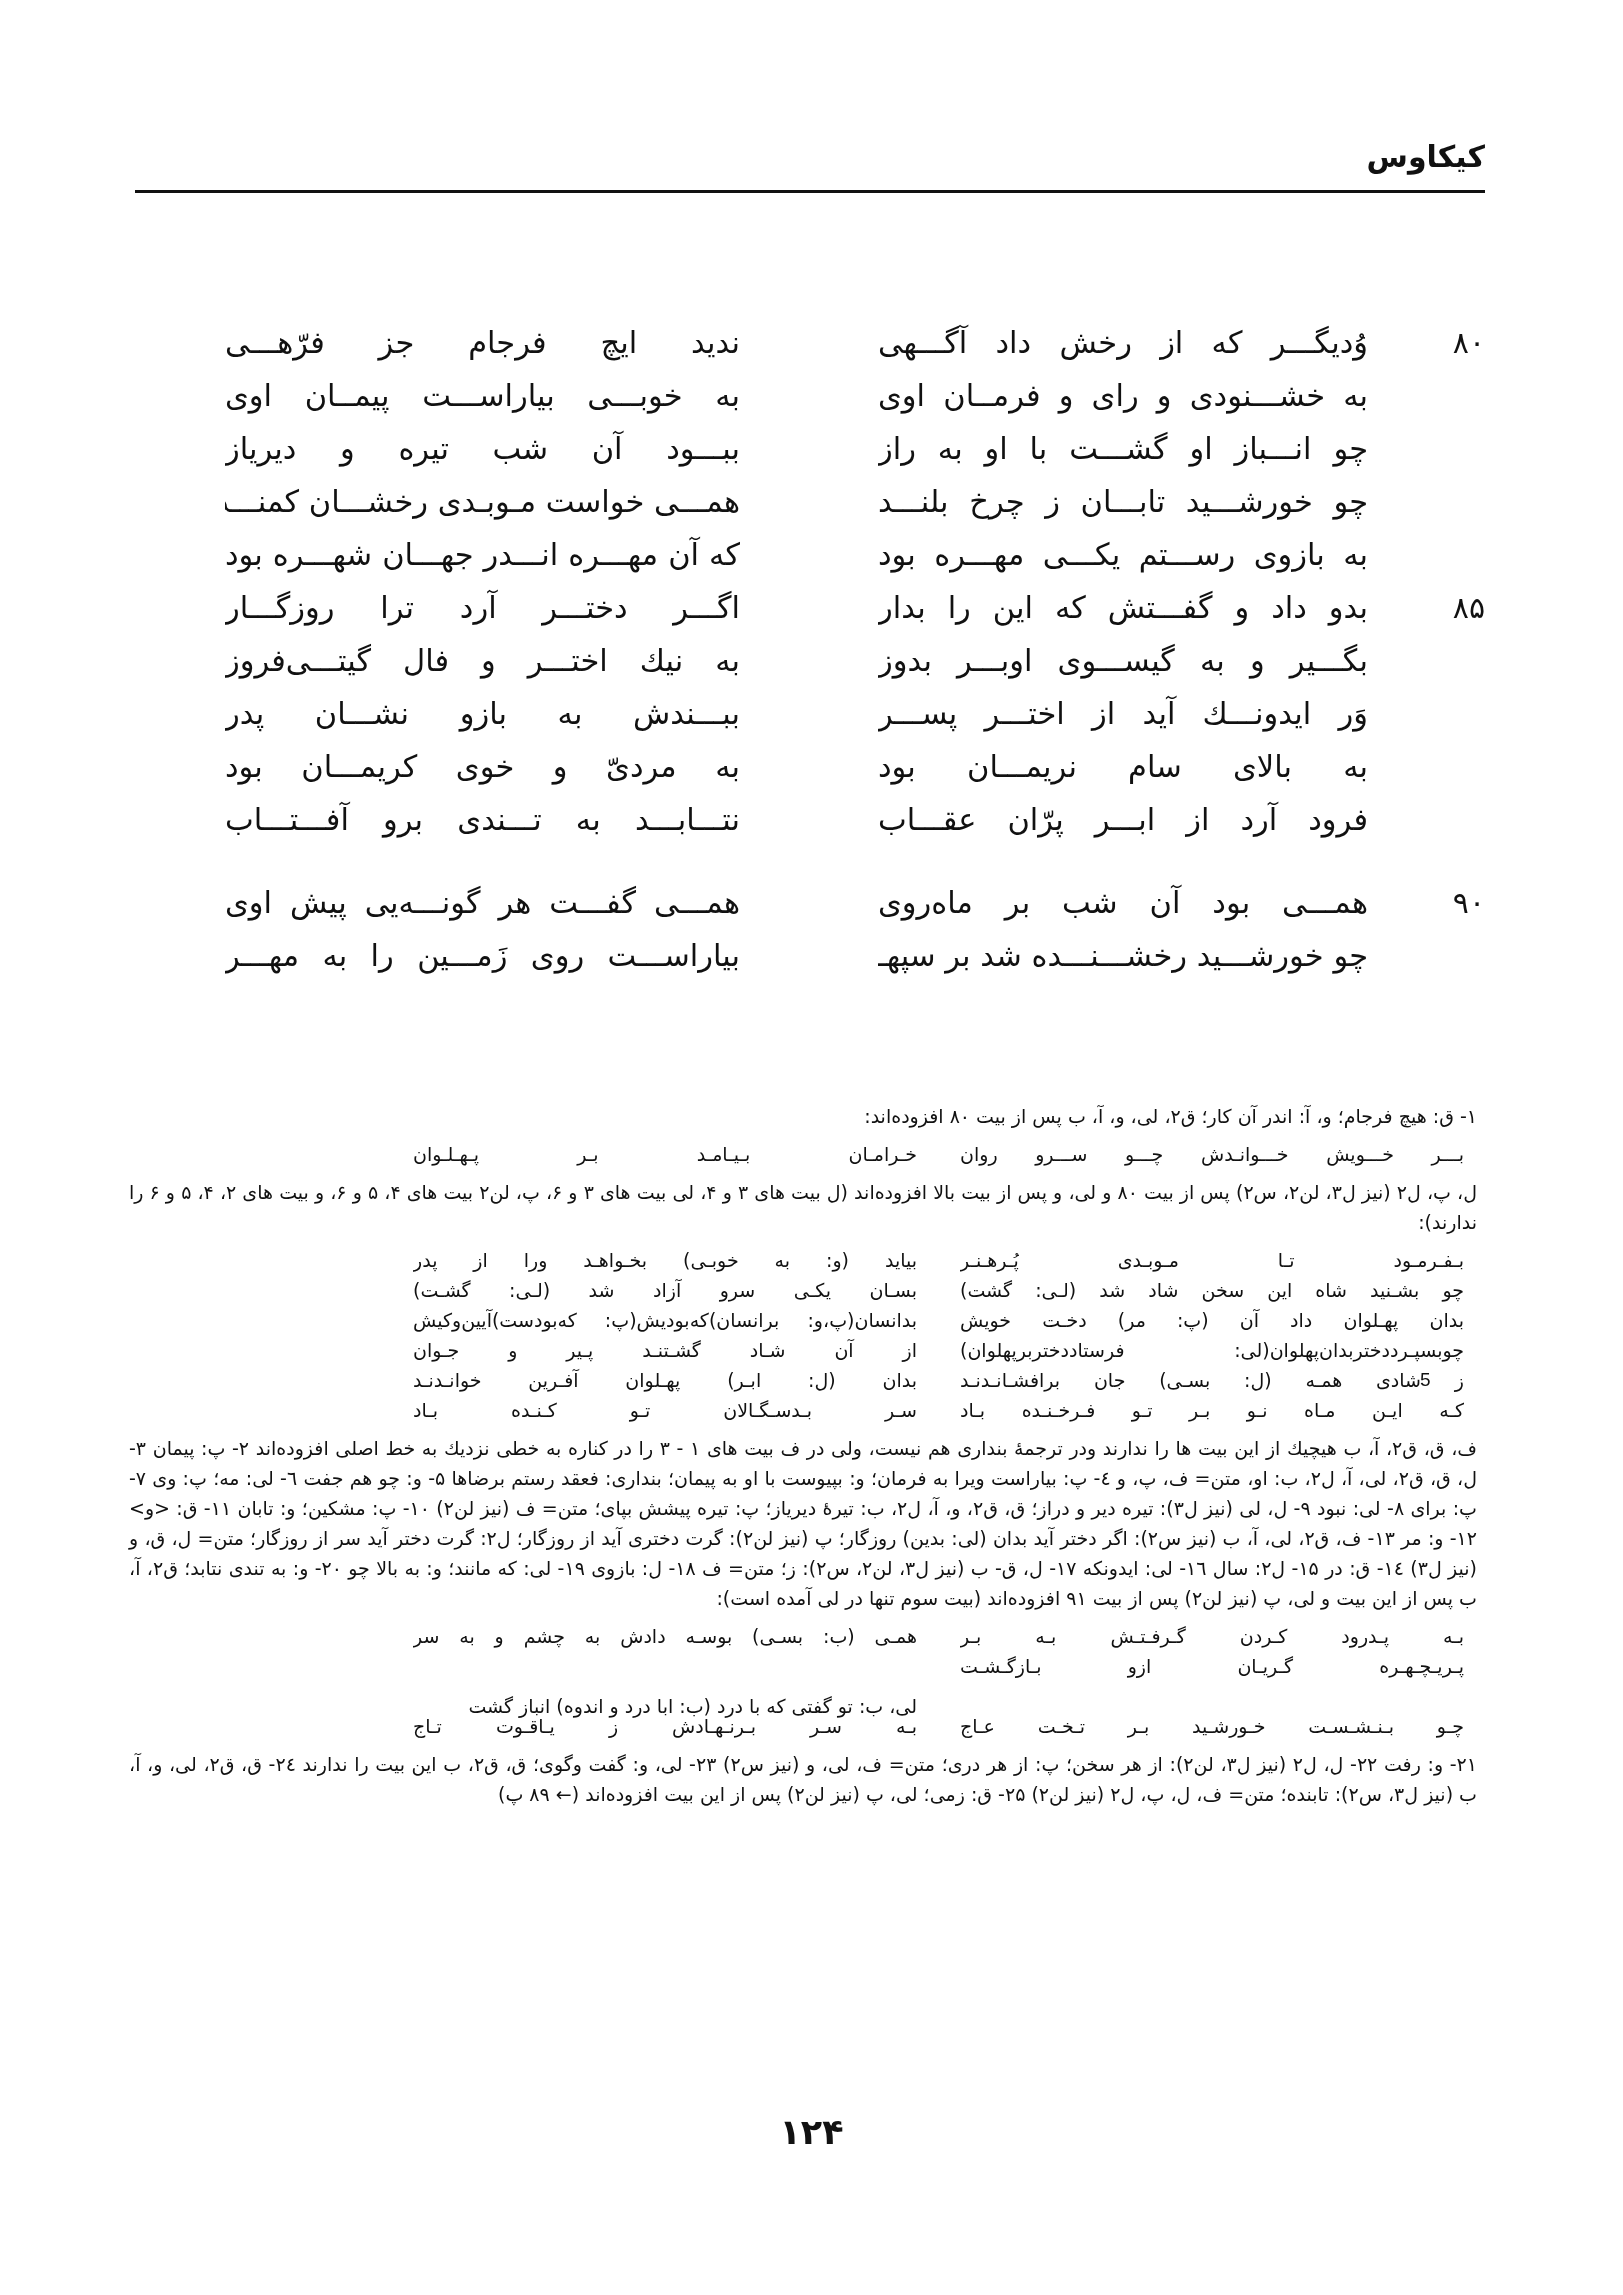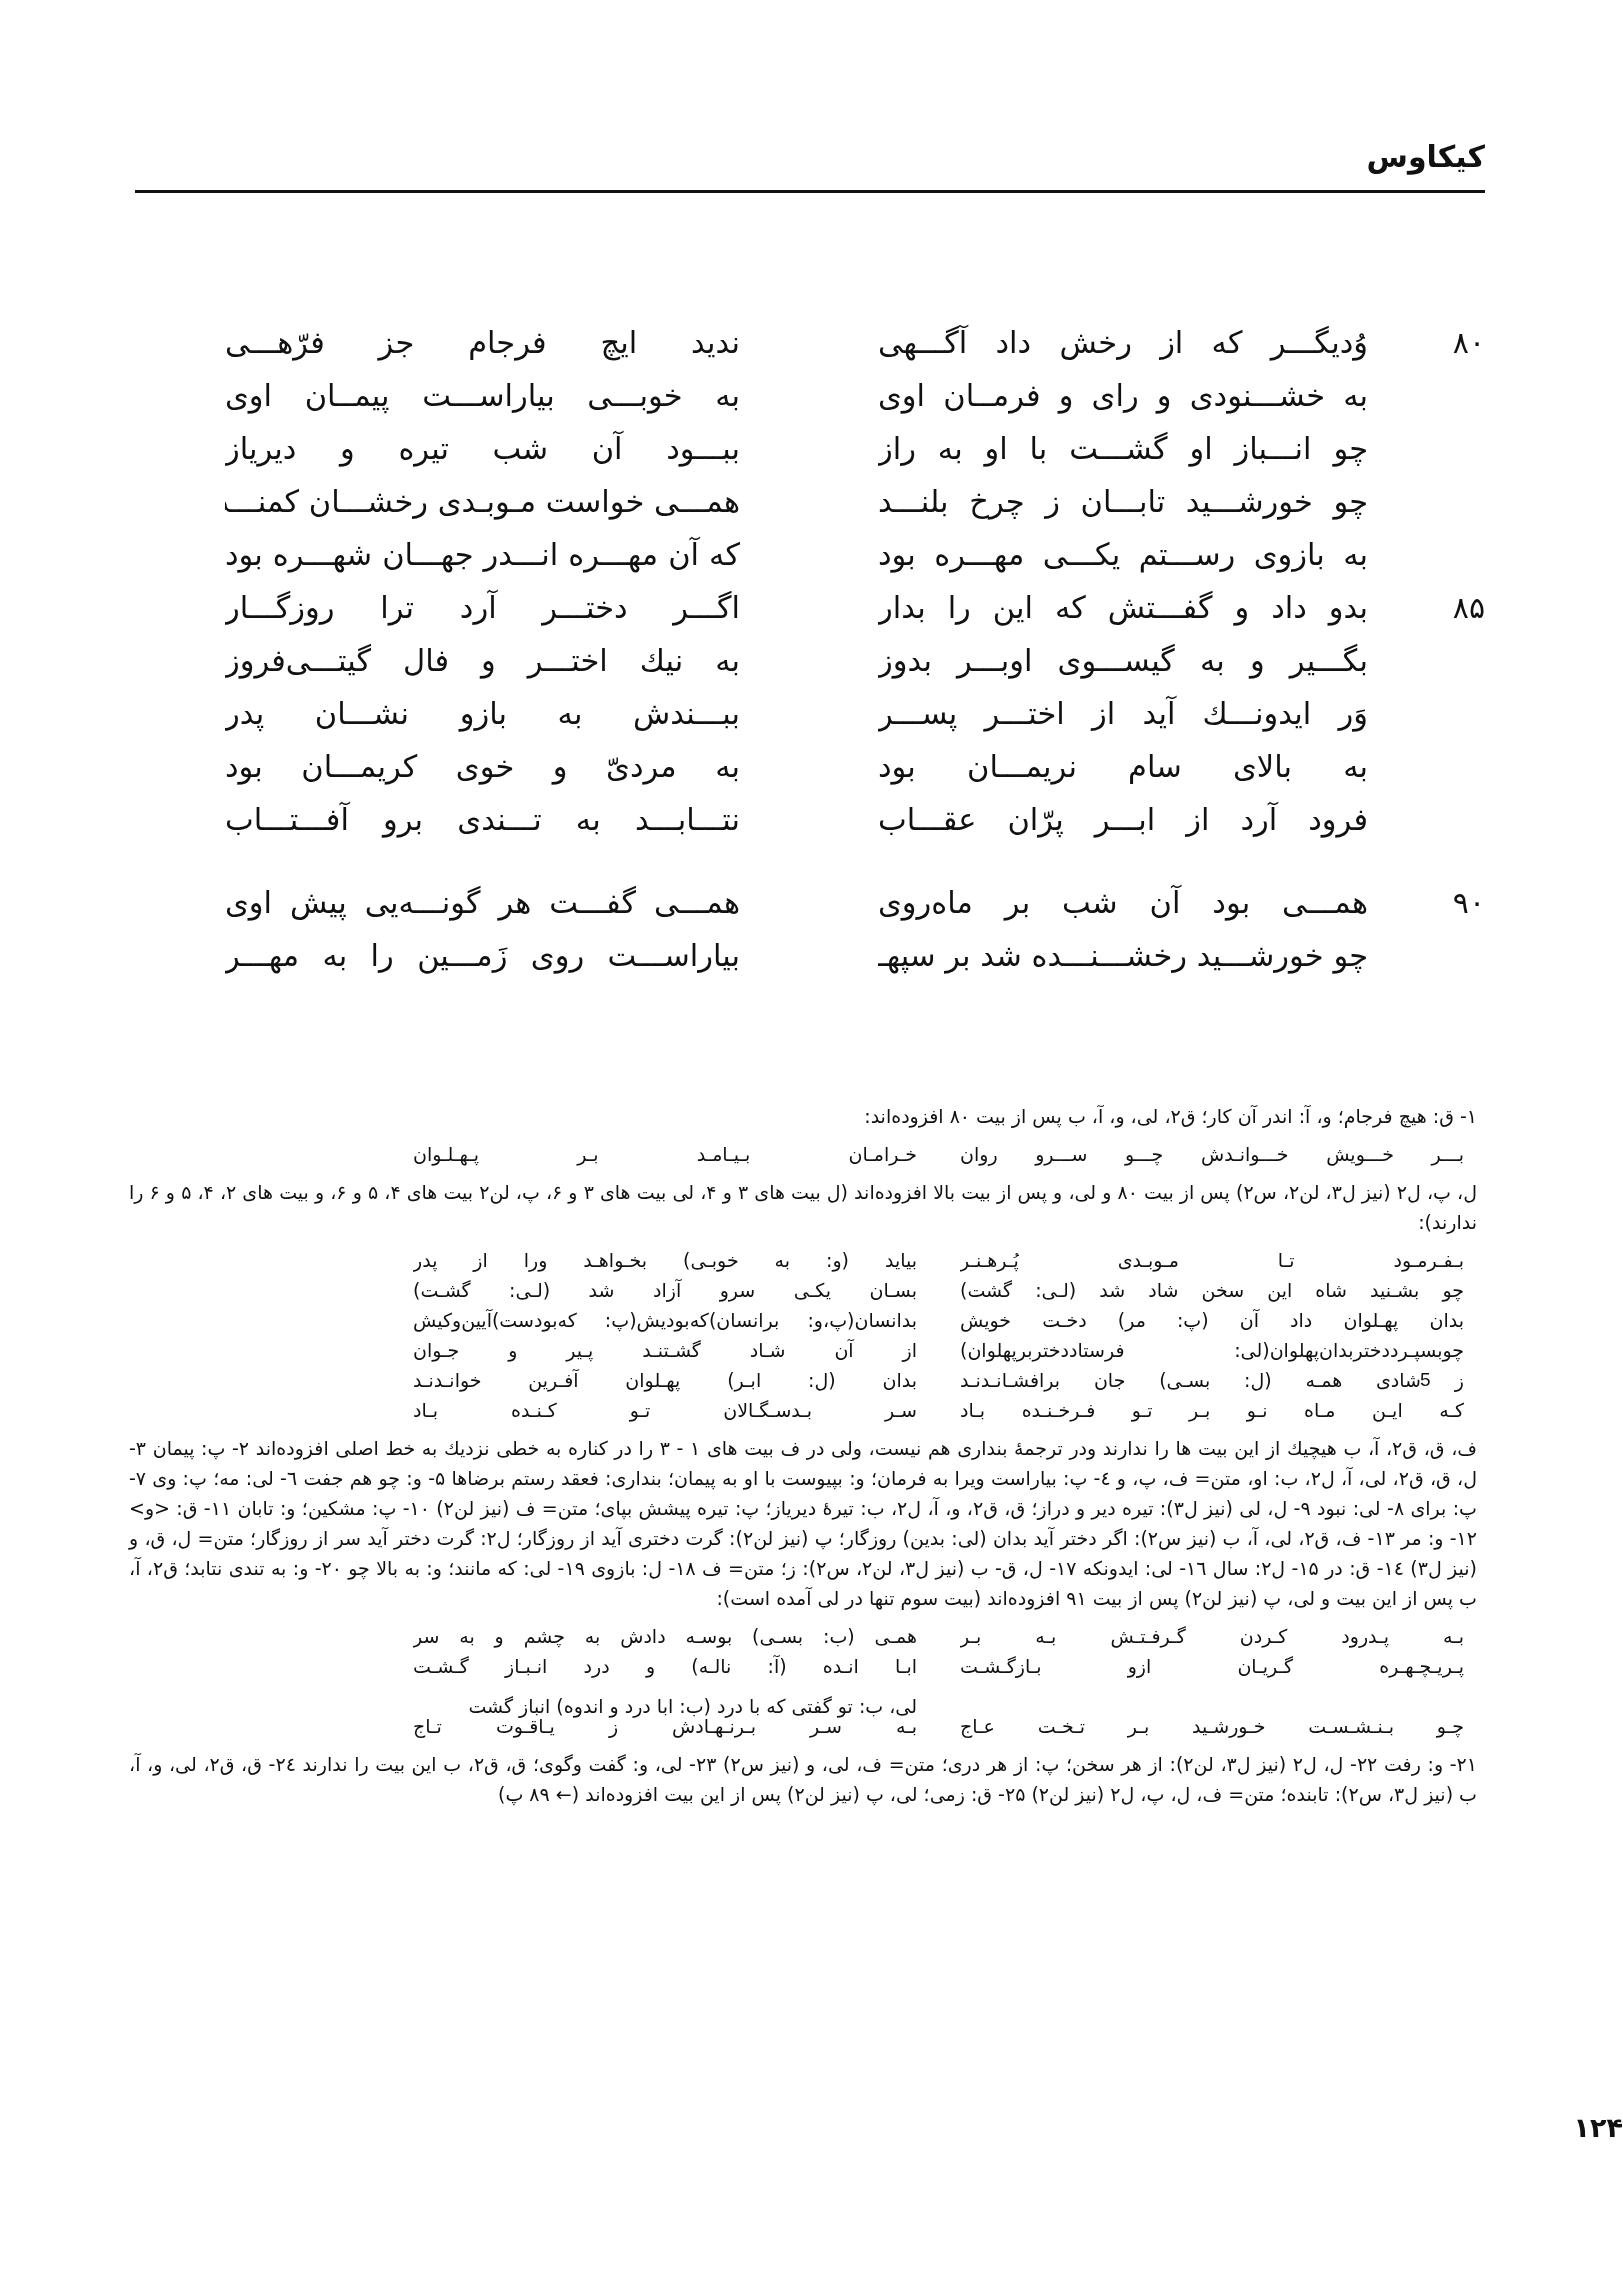--- a/index.html
+++ b/index.html
@@ -41,22 +41,22 @@
   .couplet {
     display: flex; flex-direction: row; height: 30px; line-height: 30px; position: relative;
     font-size: 19px;
   }
   .couplet .c-right { position: absolute; right: 21px; width: 504px; text-align: justify; text-align-last: justify; white-space: nowrap; overflow:hidden; }
   .couplet .c-left  { position: absolute; right: 568px; width: 504px; text-align: justify; text-align-last: justify; white-space: nowrap; overflow:hidden; }
   .couplet .c-right.free, .couplet .c-left.free { text-align: right; text-align-last: right; }
   .couplet .c-num { position: absolute; left: 1299px; direction: ltr; font-family: "Liberation Sans", sans-serif; }
 
   .page-number {
-    position: absolute; top: 2112px; left: 0; right: 0; 
-    font-size: 27px; font-weight: bold;
+    position: absolute; top: 2112px; left: 0; right: 0; text-align: center;
+    font-size: 35px; font-weight: bold;
   }
 </style>
 </head>
 <body>
 
 <div class="header-title">کیکاوس</div>
 <div class="header-rule"></div>
 
 <div class="poem">
   <div class="stanza" id="stanza0">
@@ -167,21 +167,20 @@
       </div>
     </div>
   <p class="note-para">ف، ق، ق۲، آ، ب هیچیك از این بیت ها را ندارند ودر ترجمهٔ بنداری هم نیست، ولی در ف بیت های ۱ - ۳ را در کناره به خطی نزدیك به خط اصلی افزوده‌اند   ۲- پ: پیمان   ۳- ل، ق، ق۲، لی، آ، ل۲، ب: او، متن= ف، پ، و   ٤- پ: بیاراست ویرا به فرمان؛ و: بپیوست با او به پیمان؛ بنداری: فعقد رستم برضاها   ۵- و: چو هم جفت   ٦- لی: مه؛ پ: وی   ۷- پ: برای   ۸- لی: نبود   ۹- ل، لی (نیز ل۳): تیره دیر و دراز؛ ق، ق۲، و، آ، ل۲، ب: تیرهٔ دیریاز؛ پ: تیره پیشش بپای؛ متن= ف (نیز لن۲)   ۱۰- پ: مشکین؛ و: تابان   ۱۱- ق: &lt;و&gt;   ۱۲- و: مر   ۱۳- ف، ق۲، لی، آ، ب (نیز س۲): اگر دختر آید بدان (لی: بدین) روزگار؛ پ (نیز لن۲): گرت دختری آید از روزگار؛ ل۲: گرت دختر آید سر از روزگار؛ متن= ل، ق، و (نیز ل۳)   ۱٤- ق: در   ۱۵- ل۲: سال   ۱٦- لی: ایدونکه   ۱۷- ل، ق- ب (نیز ل۳، لن۲، س۲): ز؛ متن= ف   ۱۸- ل: بازوی   ۱۹- لی: که مانند؛ و: به بالا چو   ۲۰- و: به تندی نتابد؛ ق۲، آ، ب پس از این بیت و لی، پ (نیز لن۲) پس از بیت ۹۱ افزوده‌اند (بیت سوم تنها در لی آمده است):</p>
   <div class="couplet-block" id="n20couplets">
       <div class="couplet">
         <span class="c-right">بـه پـدرود کـردن گـرفـتـش بـه بـر</span>
         <span class="c-left">همـی (ب: بسـی) بوسـه دادش به چشم و به سر</span>
       </div>
       <div class="couplet">
         <span class="c-right">پـریـچـهـره گـریـان ازو بـازگـشـت</span>
-        <span class="c-left">ابـا انـده (آ: نالـه) و درد انـبـاز گـشـت</span>
       </div>
       <div class="couplet">
         <span class="c-right"></span>
         <span class="c-left free" style="right: 568px; margin-top: 10px;">لی، ب: تو گفتی که با درد (ب: ابا درد و اندوه) انباز گشت</span>
       </div>
       <div class="couplet">
         <span class="c-right">چـو بـنـشـسـت خـورشـید بـر تـخـت عـاج</span>
         <span class="c-left">بـه سـر بـرنـهـادش ز یـاقـوت تـاج</span>
       </div>
     </div>

